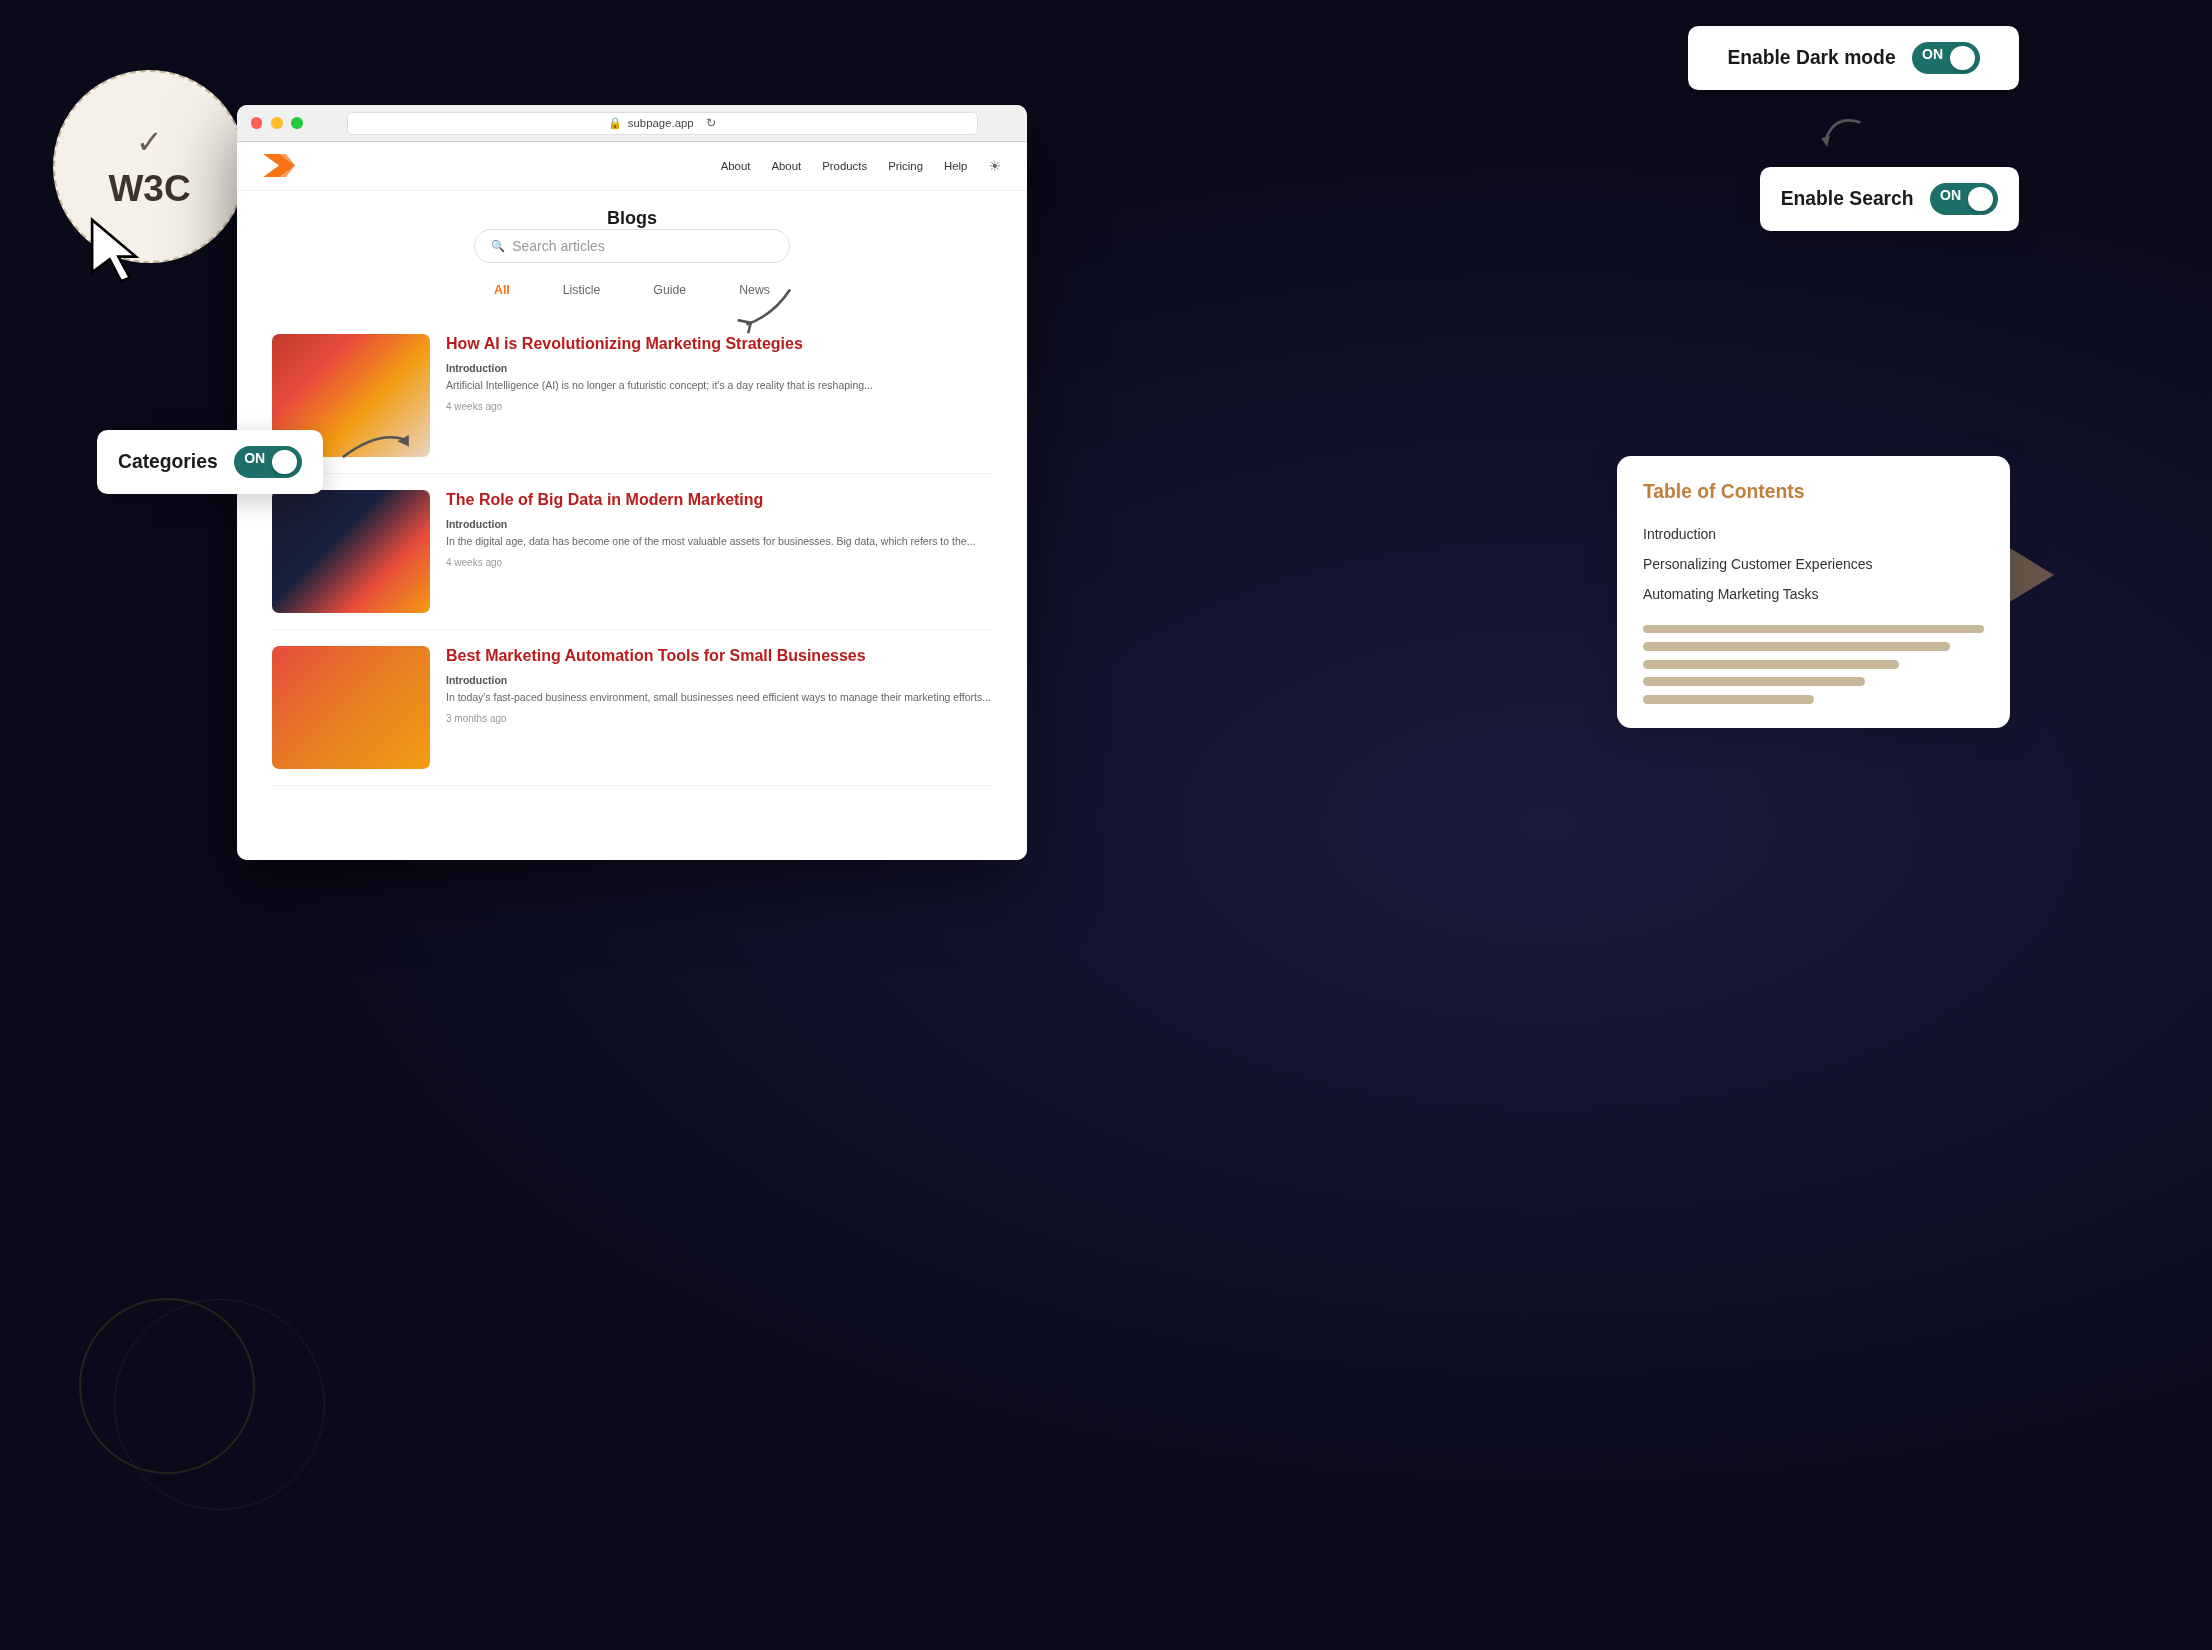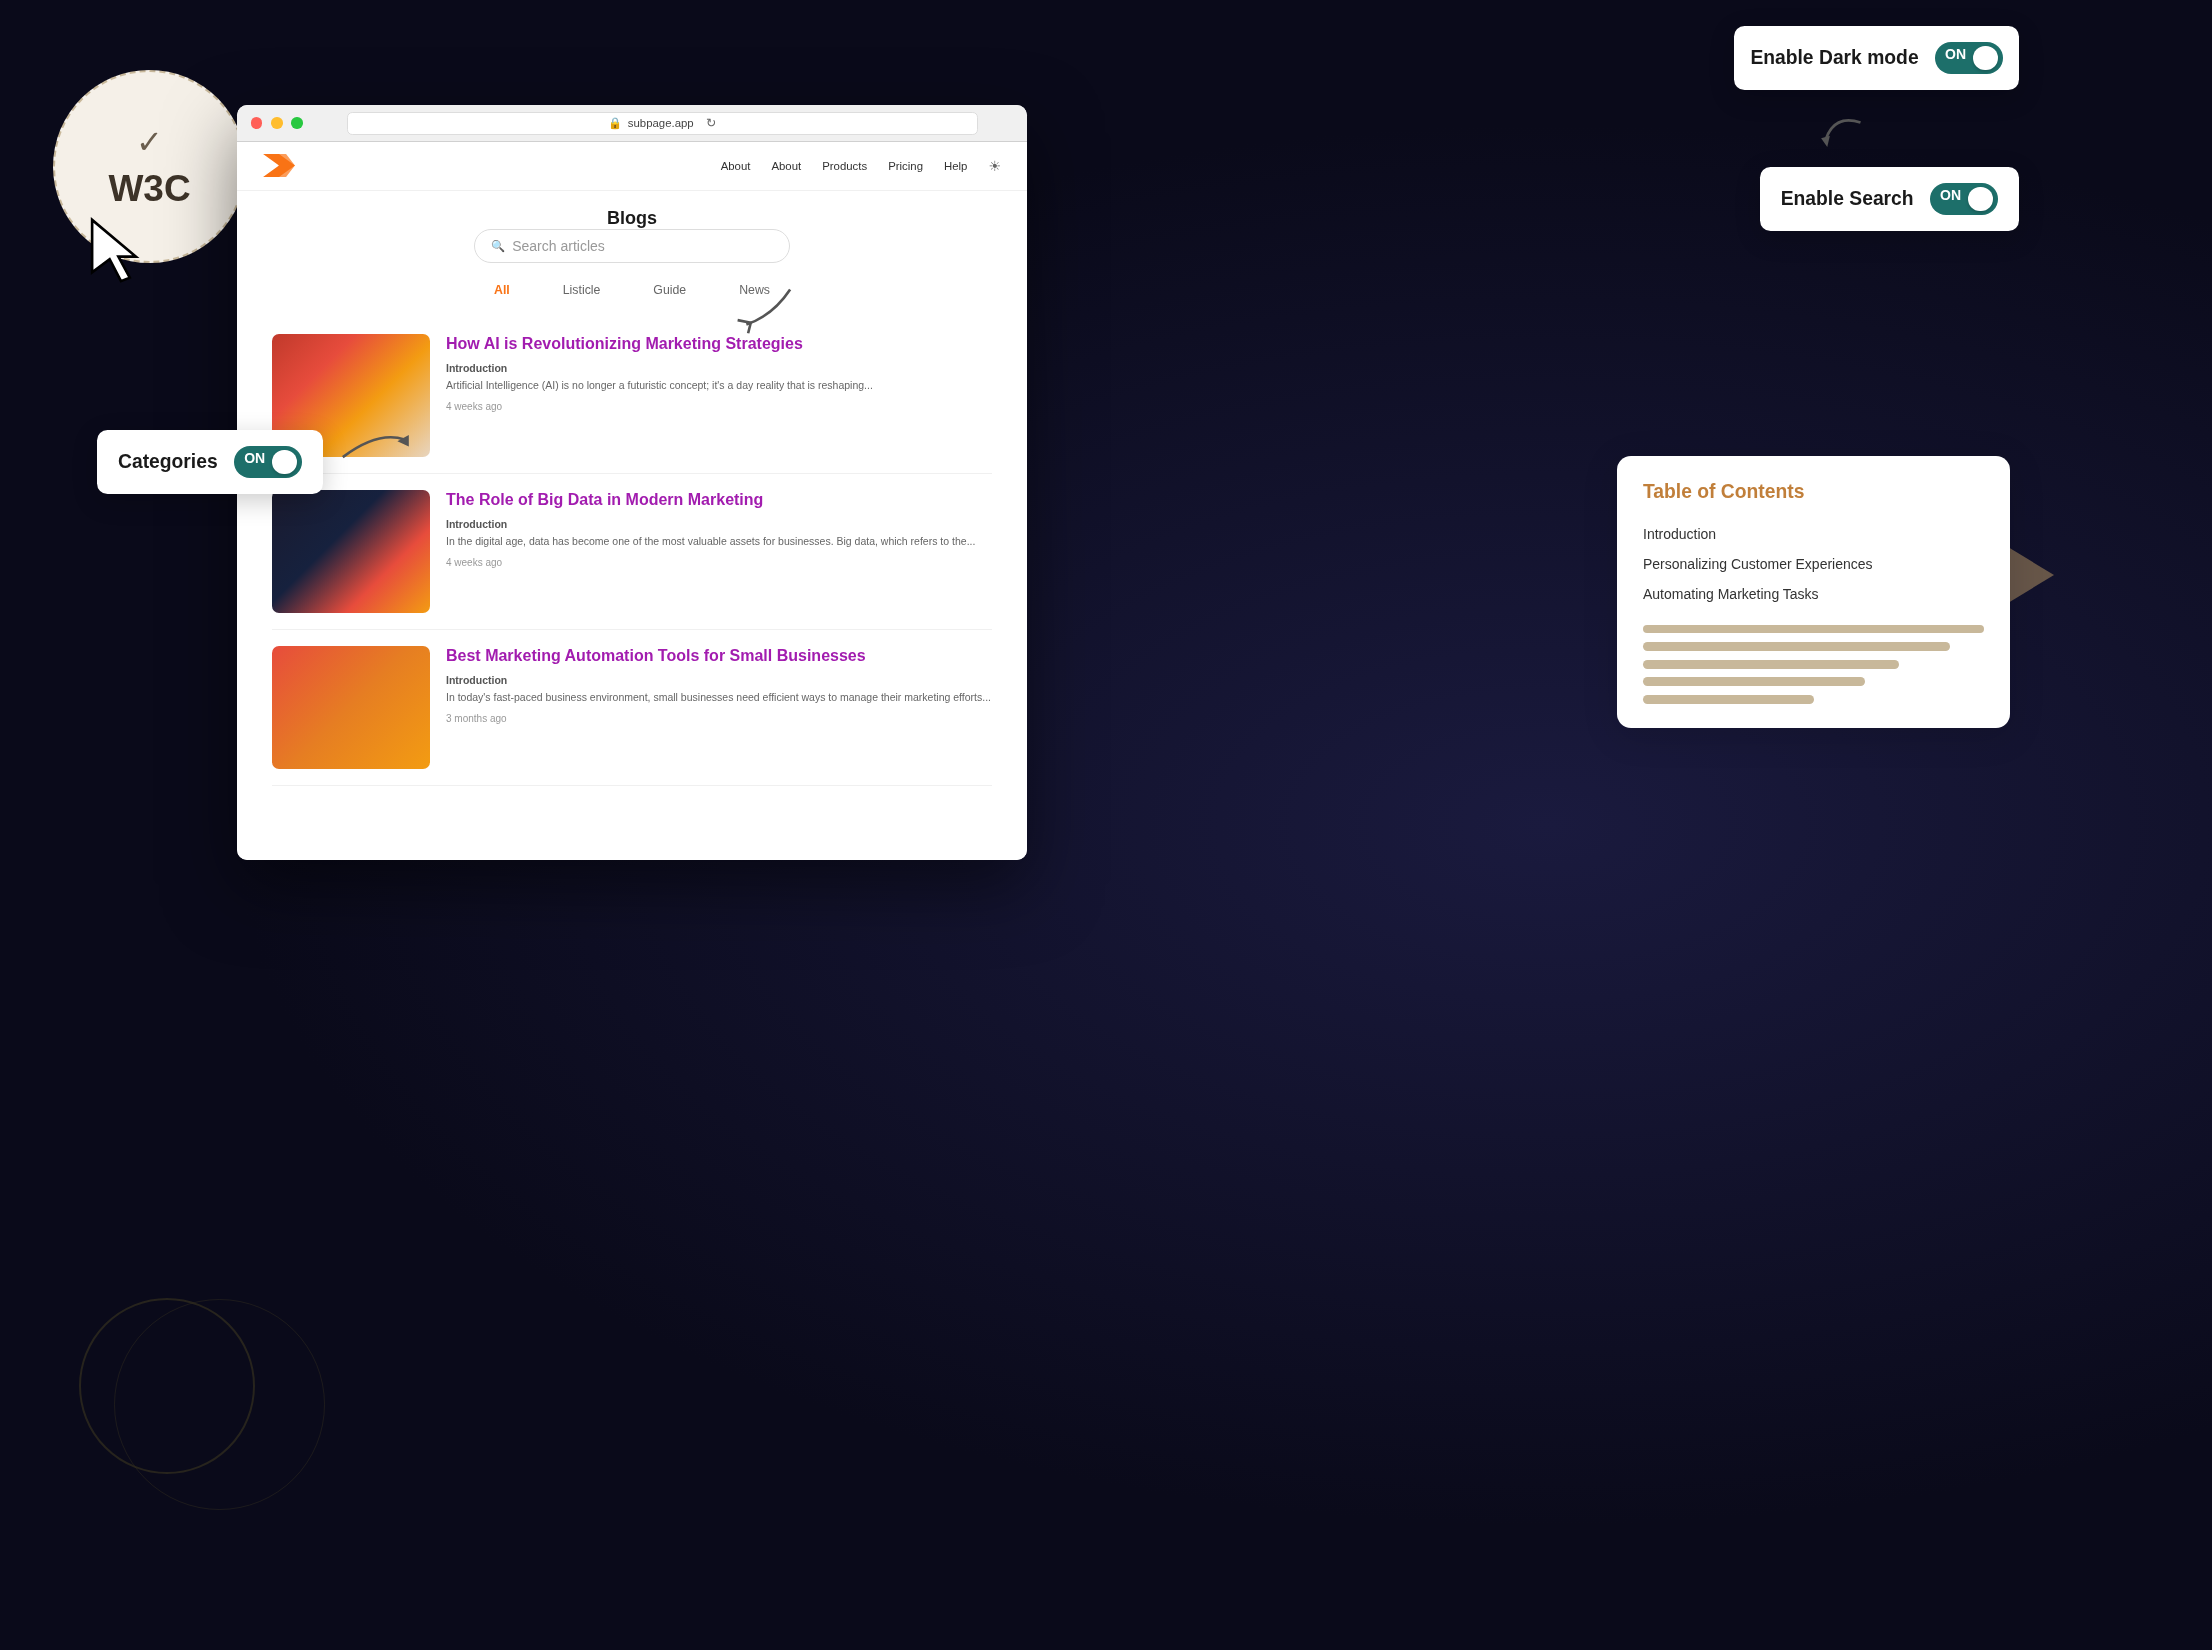--- a/index.html
+++ b/index.html
@@ -289,21 +289,21 @@
       background: linear-gradient(135deg, #e74c3c 0%, #e67e22 50%, #f39c12 100%);
     }
 
     .article-content {
       flex: 1;
     }
 
     .article-title-text {
       font-size: 16px;
       font-weight: 700;
-      color: #a21caf;
+      color: #b91c1c;
       margin-bottom: 7px;
       line-height: 1.3;
     }
 
     .article-section {
       font-size: 10.5px;
       font-weight: 600;
       color: #555;
       margin-bottom: 4.4px;
     }
@@ -320,21 +320,21 @@
       color: #999;
     }
 
     
     .tooltip-dark-mode {
       position: absolute;
       right: 193px;
       top: 26px;
       background: #fff;
       border-radius: 10.5px;
-      padding: 16px 16px;
+      padding: 16px 39px;
       box-shadow: 0 7px 26px rgba(0,0,0,0.2);
       display: flex;
       align-items: center;
       gap: 16px;
       white-space: nowrap;
     }
 
     .tooltip-label {
       font-size: 19.3px;
       font-weight: 600;

